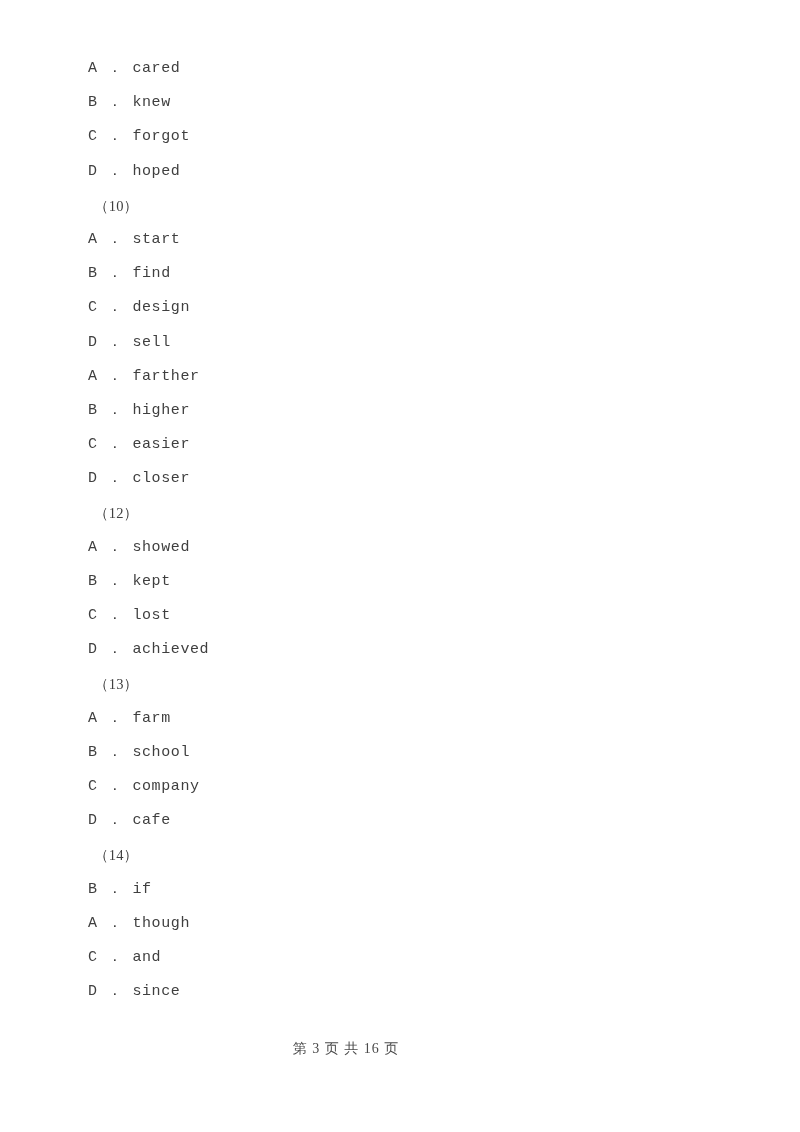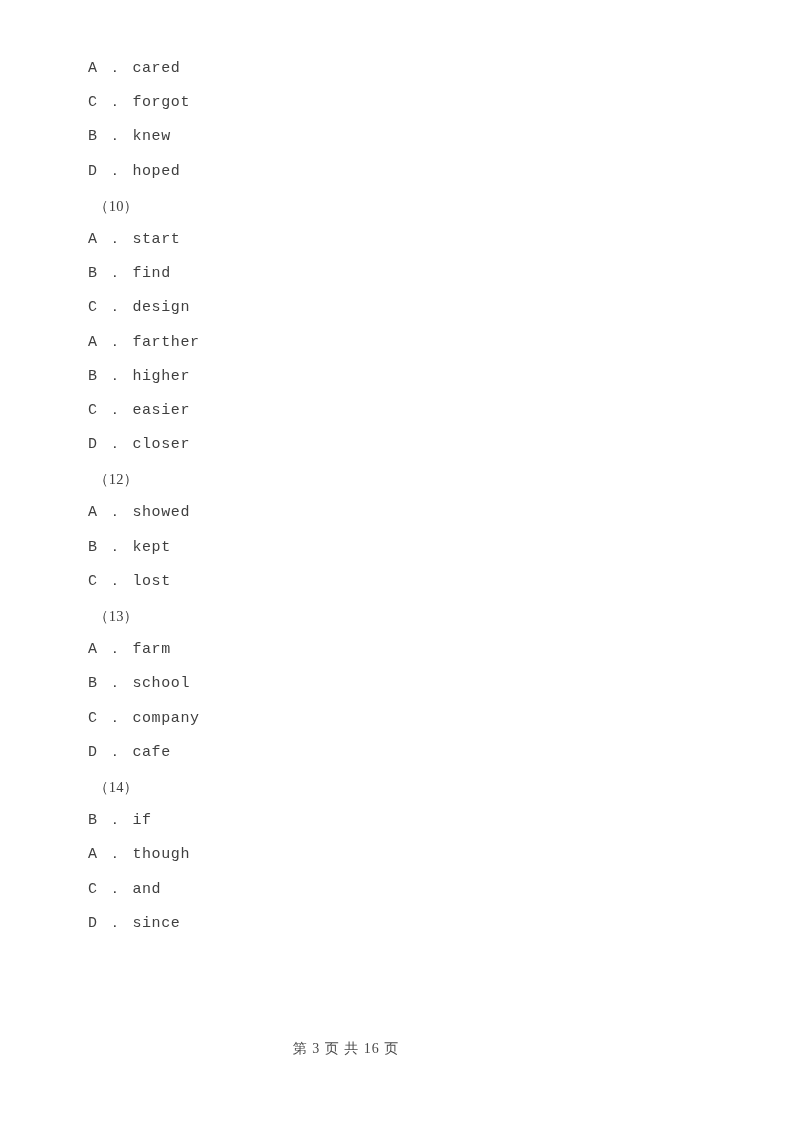--- a/index.html
+++ b/index.html
@@ -66,35 +66,37 @@
     white-space: pre;
   }
 </style>
 </head>
 <body>
 
 <div id="page">
 
   <div id="content">
       <div class="line option">A ． cared</div>
+      <div class="line option">B ． knew</div>
       <div class="line option">C ． forgot</div>
-      <div class="line option">B ． knew</div>
       <div class="line option">D ． hoped</div>
       <div class="line qnum">（10）</div>
       <div class="line option">A ． start</div>
       <div class="line option">B ． find</div>
       <div class="line option">C ． design</div>
+      <div class="line option">D ． sell</div>
       <div class="line option">A ． farther</div>
       <div class="line option">B ． higher</div>
       <div class="line option">C ． easier</div>
       <div class="line option">D ． closer</div>
       <div class="line qnum">（12）</div>
       <div class="line option">A ． showed</div>
       <div class="line option">B ． kept</div>
       <div class="line option">C ． lost</div>
+      <div class="line option">D ． achieved</div>
       <div class="line qnum">（13）</div>
       <div class="line option">A ． farm</div>
       <div class="line option">B ． school</div>
       <div class="line option">C ． company</div>
       <div class="line option">D ． cafe</div>
       <div class="line qnum">（14）</div>
       <div class="line option">B ． if</div>
       <div class="line option">A ． though</div>
       <div class="line option">C ． and</div>
       <div class="line option">D ． since</div>

